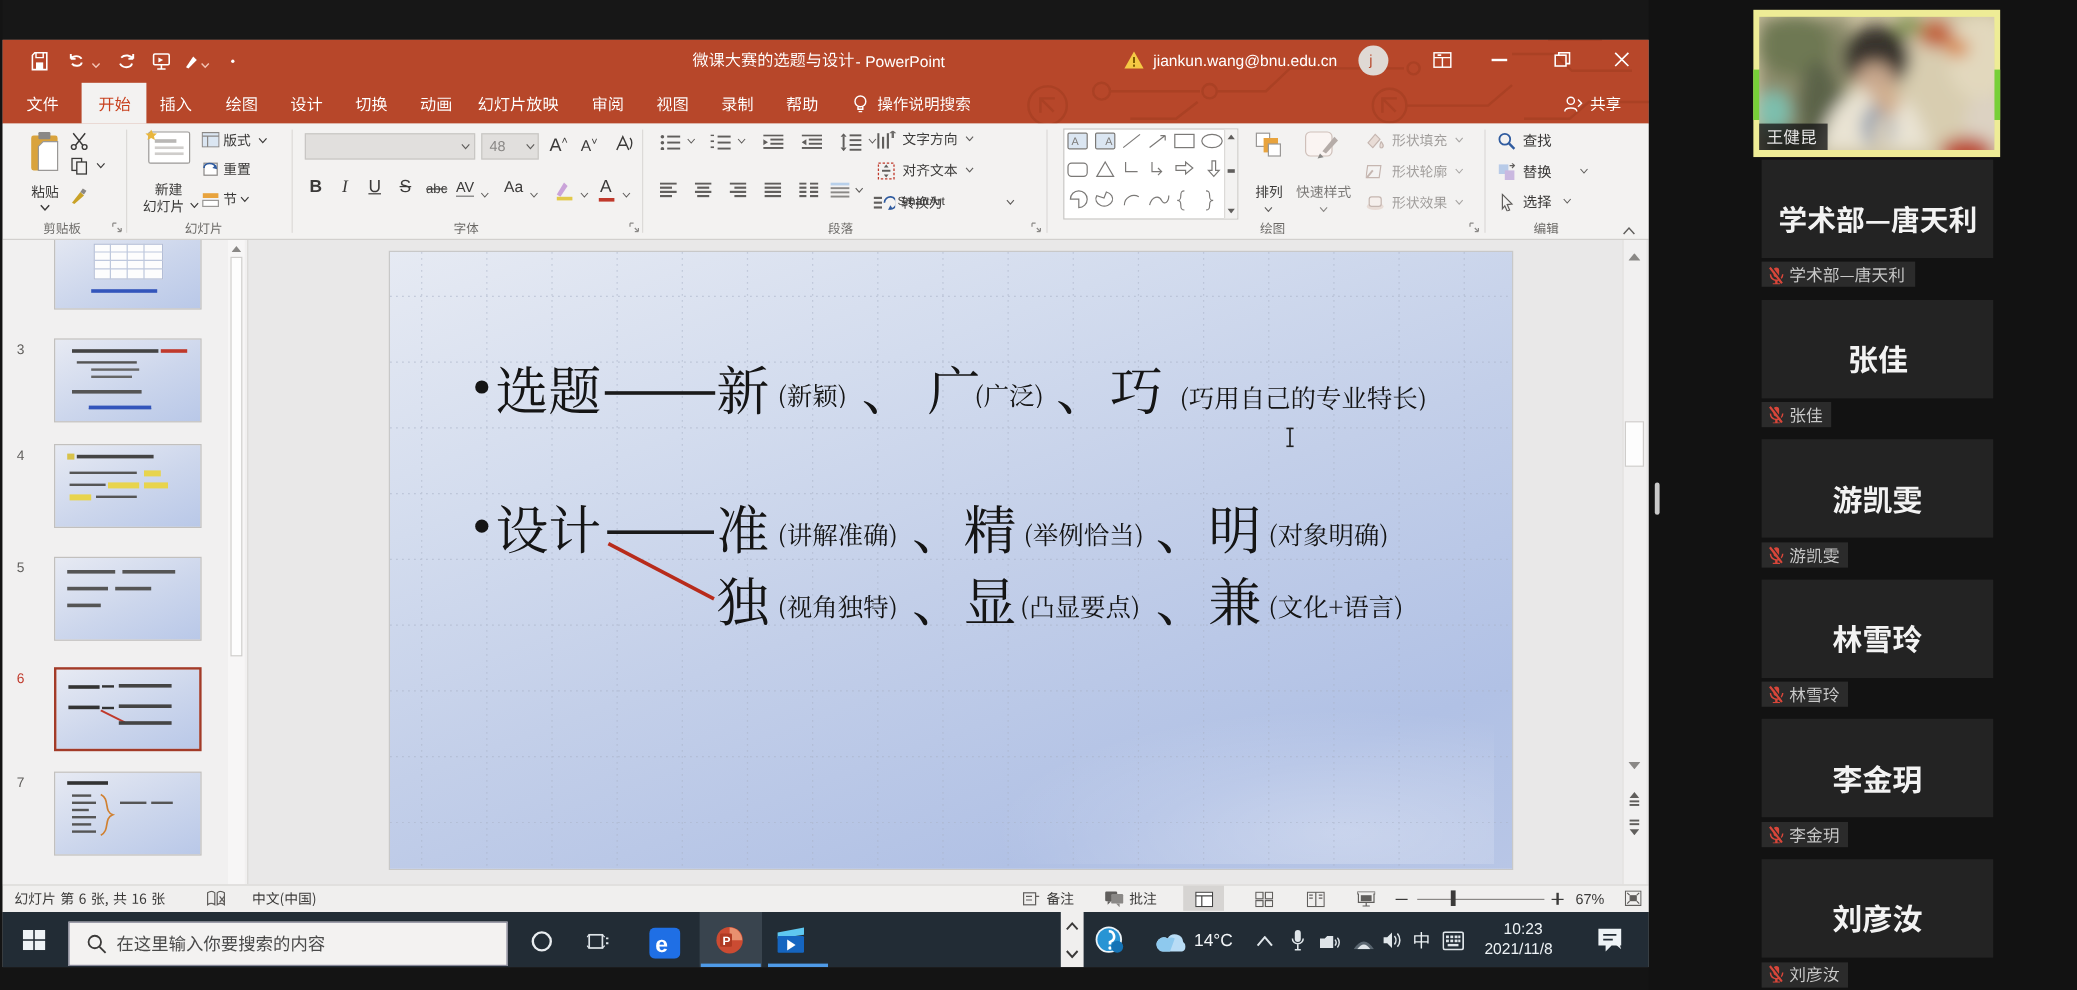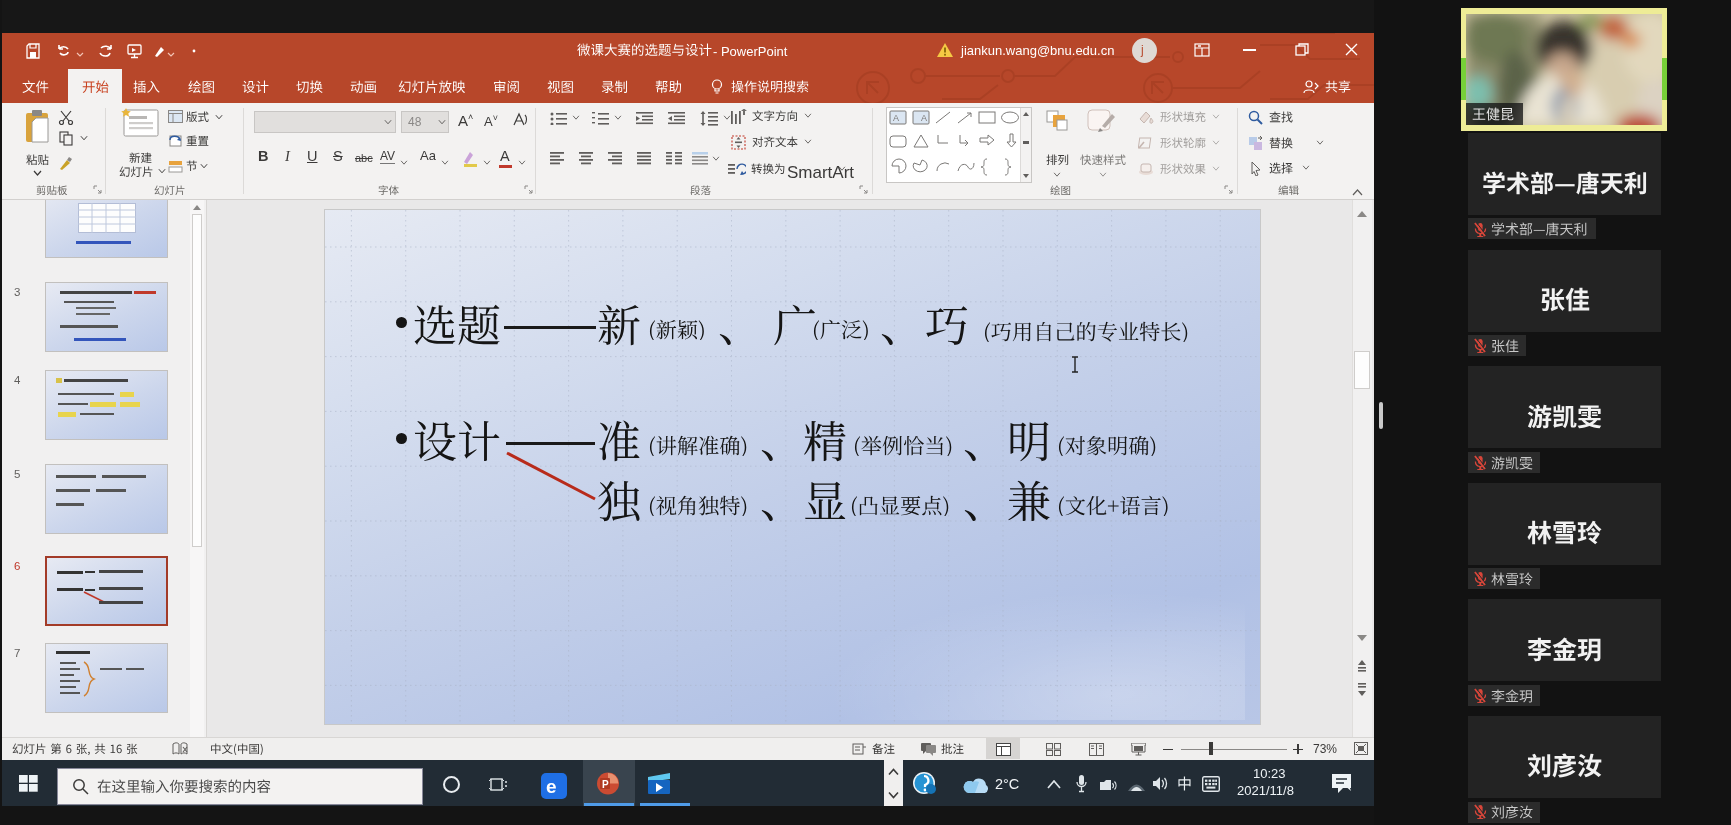--- a/index.html
+++ b/index.html
@@ -635,21 +635,21 @@
       <rect x="0" y="6" width="7" height="1.8" fill="#605e5c"></rect>
       <rect x="0" y="10" width="7" height="1.8" fill="#605e5c"></rect>
       <path d="M9 7 a5 5 0 1 1 4 5" fill="none" stroke="#2f5b9f" stroke-width="1.4"></path>
       <path d="M12 13 l4-1 -2-3 z" fill="#2f5b9f"></path>
     </svg>
     <svg class="tt " style="left:751.0px;top:163.2px" width="34.5" height="11.5" viewBox="0 0 3000 1000" fill="#3b3a39">
       <use href="#s8F6C" x="0"></use>
       <use href="#s6362" x="1000"></use>
       <use href="#s4E3A" x="2000"></use>
     </svg>
-    <div class="lat" style="left:787px;top:163px;font-size:17px;color:#3b3a39">SmartArt</div>
+    <div class="lat" style="left:748px;top:163px;font-size:10px;color:#3b3a39">SmartArt</div>
     <svg class="abs" style="left:838px;top:166px" width="8" height="5" viewBox="0 0 9 6">
       <path d="M1 1 L4.5 5 L8 1" stroke="#605e5c" fill="none" stroke-width="1.1"></path>
     </svg>
     <div class="abs" style="left:886px;top:107px;width:146px;height:76px;background:#fff;border:1px solid #c8c6c4"></div>
     <svg class="abs" style="left:886px;top:107px" width="134" height="72" viewBox="0 0 134 72">
       <rect x="4" y="4" width="16" height="13" rx="1" fill="#dbe6f2" stroke="#7b7977"></rect>
       <text x="7" y="14" font-size="9" fill="#7b7977">A</text>
       <rect x="27" y="4" width="16" height="13" rx="1" fill="#dbe6f2" stroke="#7b7977"></rect>
       <text x="35" y="14" font-size="9" fill="#7b7977">A</text>
       <path d="M50 16 L64 5" stroke="#7b7977"></path>
@@ -1071,21 +1071,21 @@
     <svg class="abs" style="left:1131px;top:743px" width="15" height="13" viewBox="0 0 15 13" fill="#605e5c">
       <path d="M0 0 h15 v2 h-1 v7 h-13 v-7 h-1 z" fill="none" stroke="#605e5c"></path>
       <rect x="3" y="3" width="9" height="5"></rect>
       <path d="M7.5 9 v3 M4.5 12 h6" stroke="#605e5c" fill="none"></path>
     </svg>
     <div class="abs" style="left:1163px;top:748.5px;width:10px;height:1.6px;background:#3b3a39"></div>
     <div class="abs" style="left:1181px;top:748.5px;width:106px;height:1.3px;background:#8a8886"></div>
     <div class="abs" style="left:1209px;top:742px;width:4px;height:13px;background:#3b3a39"></div>
     <div class="abs" style="left:1293px;top:748.5px;width:10px;height:1.6px;background:#3b3a39"></div>
     <div class="abs" style="left:1290px;top:743.8px;width:1.6px;height:10px;background:#3b3a39;margin-left:7px"></div>
-    <div class="lat" style="left:1313px;top:742px;font-size:12px;color:#3b3a39">73%</div>
+    <div class="lat" style="left:1313px;top:742px;font-size:12px;color:#3b3a39">67%</div>
     <svg class="abs" style="left:1354px;top:742px" width="14" height="13" viewBox="0 0 14 13" fill="none" stroke="#605e5c">
       <rect x="0.5" y="0.5" width="13" height="12"></rect>
       <path d="M4 4 l-2-2 M10 4 l2-2 M4 9 l-2 2 M10 9 l2 2"></path>
       <rect x="4.5" y="4.5" width="5" height="4" fill="#605e5c"></rect>
     </svg>
     <div class="abs" style="left:2px;top:760px;width:1372px;height:46px;background:#222c35"></div>
     <svg class="abs" style="left:19px;top:775px" width="19" height="17" viewBox="0 0 19 17" fill="#eef3f6">
       <rect x="0" y="0" width="8.7" height="7.7"></rect>
       <rect x="10" y="0" width="8.7" height="7.7"></rect>
       <rect x="0" y="9" width="8.7" height="7.7"></rect>
@@ -1145,21 +1145,21 @@
       <circle cx="13" cy="12" r="11" fill="#eef4f8"></circle>
       <circle cx="13" cy="12" r="9.5" fill="#2794d4"></circle>
       <path d="M13 5 a4.5 4.5 0 0 1 2 8.5 l-1 .5 0 2" stroke="#fff" stroke-width="2.2" fill="none"></path>
       <circle cx="14" cy="19" r="1.4" fill="#fff"></circle>
       <circle cx="20" cy="18" r="5" fill="#1573b5"></circle>
     </svg>
     <svg class="abs" style="left:962px;top:776px" width="26" height="18" viewBox="0 0 26 18">
       <path d="M7 17 a6 6 0 1 1 4-11 a7 7 0 0 1 13 3 a4.5 4.5 0 0 1-1 8 z" fill="#b8dcf5"></path>
       <path d="M7 17 a6 6 0 1 1 4-11 a7 7 0 0 1 6 0 l-4 11 z" fill="#8ec9ee"></path>
     </svg>
-    <div class="lat" style="left:995px;top:776px;font-size:14.5px;color:#f2f5f7">2°C</div>
+    <div class="lat" style="left:995px;top:776px;font-size:14.5px;color:#f2f5f7">14°C</div>
     <svg class="abs" style="left:1047px;top:780px" width="14" height="9" viewBox="0 0 14 9">
       <path d="M1 8 L7 1 L13 8" stroke="#dfe5e9" fill="none" stroke-width="1.7"></path>
     </svg>
     <svg class="abs" style="left:1076px;top:774px" width="11" height="19" viewBox="0 0 11 19" fill="#dfe5e9">
       <rect x="3" y="1" width="5" height="10" rx="2.5"></rect>
       <path d="M1 8 a4.5 4.5 0 0 0 9 0 M5.5 13 v4 M3 17.5 h5" stroke="#dfe5e9" fill="none" stroke-width="1.3"></path>
     </svg>
     <svg class="abs" style="left:1099px;top:777px" width="19" height="14" viewBox="0 0 19 14" fill="#dfe5e9">
       <path d="M1 13 L1 5 L5 5 L7 3 L12 3 L12 13 Z"></path>
       <path d="M13.5 6 a4 4 0 0 1 0 5 M15.5 4.5 a6 6 0 0 1 0 8" stroke="#dfe5e9" fill="none" stroke-width="1.2"></path>

